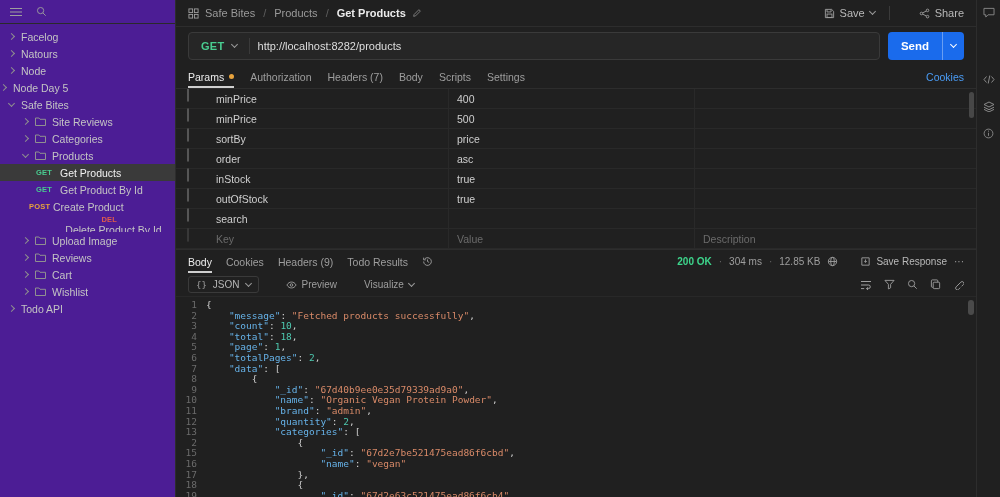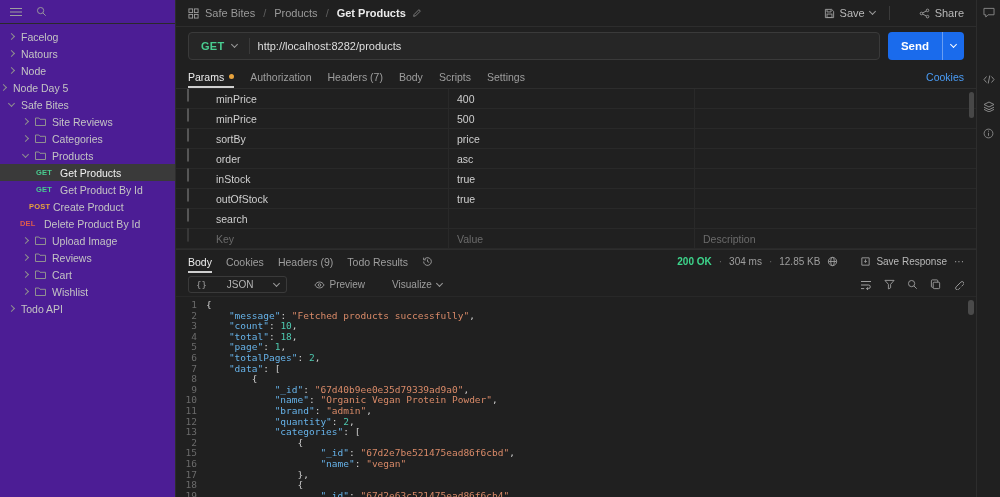--- a/index.html
+++ b/index.html
@@ -61,21 +61,21 @@
   .p-row.ph .p-check { opacity:.45; }
   .mini-scroll { position:absolute; right:2px; top:3px; width:5px; height:26px; background:#474747; border-radius:3px; }
 
   
   .response { flex:1; display:flex; flex-direction:column; border-top:1px solid #2d2d2d; min-height:0; }
   .resp-tabs-row { height:23px; flex:none; display:flex; align-items:stretch; gap:14px; padding:0 12px; font-size:10.5px; }
   .resp-meta { margin-left:auto; display:flex; align-items:center; gap:7px; font-size:10px; color:#9e9e9e; }
   .status-ok { color:#3dd68c; font-weight:700; }
   .meta-sep::before { content:"·"; color:#666; }
   .resp-toolbar { height:24px; flex:none; display:flex; align-items:center; gap:12px; padding:0 12px; border-bottom:1px solid #282828; font-size:10px; color:#b5b5b5; }
-  .json-select { display:flex; align-items:center; gap:20px; border:1px solid #3a3a3a; border-radius:3px; height:17px; padding:0 7px; cursor:pointer; }
+  .json-select { display:flex; align-items:center; gap:6px; border:1px solid #3a3a3a; border-radius:3px; height:17px; padding:0 7px; cursor:pointer; }
   .braces-icon::before { content:"{}"; font-family:"DejaVu Sans Mono", monospace; font-size:9px; color:#9e9e9e; }
   .toolbar-right { margin-left:auto; display:flex; align-items:center; gap:12px; }
   .icon-btn { display:flex; align-items:center; cursor:pointer; }
 
   
   .resp-body { flex:1; position:relative; overflow:hidden; padding-top:3px; font-family:"DejaVu Sans Mono", monospace; font-size:9.5px; }
   .code-line { display:flex; height:10.6px; line-height:10.6px; white-space:pre; }
   .ln { width:30px; flex:none; text-align:right; padding-right:9px; color:#6b6b6b; }
   .tok-pln { color:#cfcfcf; }
   .tok-key { color:#66b2e8; }
@@ -154,21 +154,21 @@
           <span class="t-label">Get Products</span>
         </div>
         <div class="tree-row" style="padding-left: 36px;">
           <span class="m-badge m-GET">GET</span>
           <span class="t-label">Get Product By Id</span>
         </div>
         <div class="tree-row" style="padding-left: 29px;">
           <span class="m-badge m-POST">POST</span>
           <span class="t-label">Create Product</span>
         </div>
-        <div class="tree-row" style="padding-left: 20px;">
+        <div class="tree-row" style="padding-left: 52px; flex-direction: column;">
           <span class="m-badge m-DEL">DEL</span>
           <span class="t-label">Delete Product By Id</span>
         </div>
         <div class="tree-row" style="padding-left: 22px;">
           <span class="chev"></span>
           <svg class="t-icon" width="11" height="9" viewBox="0 0 11 9">
             <path d="M0.5 1 h3.4 l1.1 1.3 h5.5 v6.2 h-10 z" fill="none" stroke="#909090"></path>
           </svg>
           <span class="t-label">Upload Image</span>
         </div>

